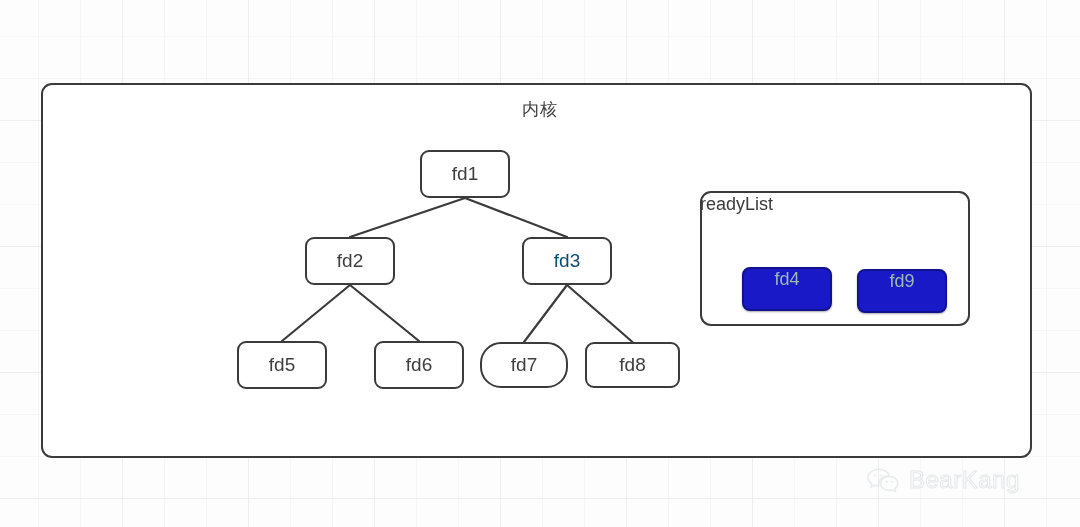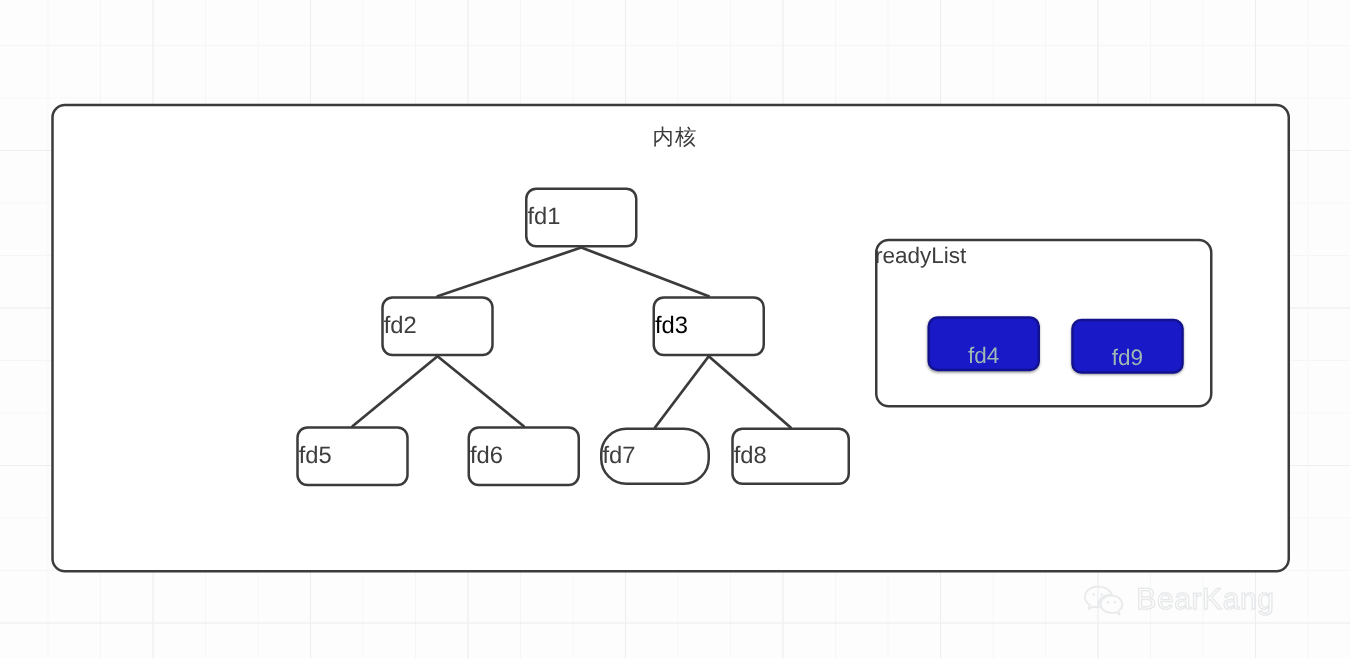--- a/index.html
+++ b/index.html
@@ -55,21 +55,21 @@
     pointer-events:none;
   }
 
   
   .node{
     position:absolute;
     box-sizing:border-box;
     background:#ffffff;
     border:2px solid #3c3c3c;
     border-radius:9px;
-    display:flex;align-items:center;justify-content:flex-start;
+    display:flex;align-items:center;justify-content:center;
     font-size:19px;
     color:#3e3e3e;
     z-index:3;
   }
 
   
   #readylist-box{
     position:absolute;
     left:700px;top:191px;
     width:270px;height:135px;
@@ -85,24 +85,25 @@
     width:270px;
     text-align:left;
     font-size:18px;
     color:#3c3c3c;
     z-index:3;
   }
   .node-blue{
     position:absolute;
     box-sizing:border-box;
     border-radius:8px;
-    display:flex;align-items:flex-end;justify-content:center;
+    display:flex;align-items:flex-start;justify-content:center;
     font-size:18px;
     z-index:3;
     box-shadow:0 1px 2px rgba(0,0,0,.35);
+    margin-top:14px;
   }
 
   
   #watermark{
     position:absolute;
     left:866px;top:466px;
     display:flex;align-items:center;gap:9px;
     opacity:.85;
   }
   #watermark-text{
@@ -130,21 +131,21 @@
       <line x1="567" y1="285" x2="632.5" y2="342" stroke="#3b3b3b" stroke-width="2.2" stroke-linecap="round"></line>
     </svg>
 
   <div id="tree-nodes">
       <div class="node" style="left: 420px; top: 150px; width: 90px; height: 48px; border-color: rgb(59, 59, 59); background: rgb(255, 255, 255); color: rgb(62, 62, 62);">
         <span>fd1</span>
       </div>
       <div class="node" style="left: 305px; top: 237px; width: 90px; height: 48px; border-color: rgb(59, 59, 59); background: rgb(255, 255, 255); color: rgb(62, 62, 62);">
         <span>fd2</span>
       </div>
-      <div class="node" style="left: 522px; top: 237px; width: 90px; height: 48px; border-color: rgb(59, 59, 59); background: rgb(255, 255, 255); color: #000000;">
+      <div class="node" style="left: 522px; top: 237px; width: 90px; height: 48px; border-color: rgb(59, 59, 59); background: rgb(255, 255, 255); color: #0c4a6e;">
         <span>fd3</span>
       </div>
       <div class="node" style="left: 237px; top: 341px; width: 90px; height: 48px; border-color: rgb(59, 59, 59); background: rgb(255, 255, 255); color: rgb(62, 62, 62);">
         <span>fd5</span>
       </div>
       <div class="node" style="left: 374px; top: 341px; width: 90px; height: 48px; border-color: rgb(59, 59, 59); background: rgb(255, 255, 255); color: rgb(62, 62, 62);">
         <span>fd6</span>
       </div>
       <div class="node" style="left: 480px; top: 342px; width: 88px; height: 46px; border-color: rgb(59, 59, 59); background: rgb(255, 255, 255); color: rgb(62, 62, 62); border-radius: 21px;">
         <span>fd7</span>

